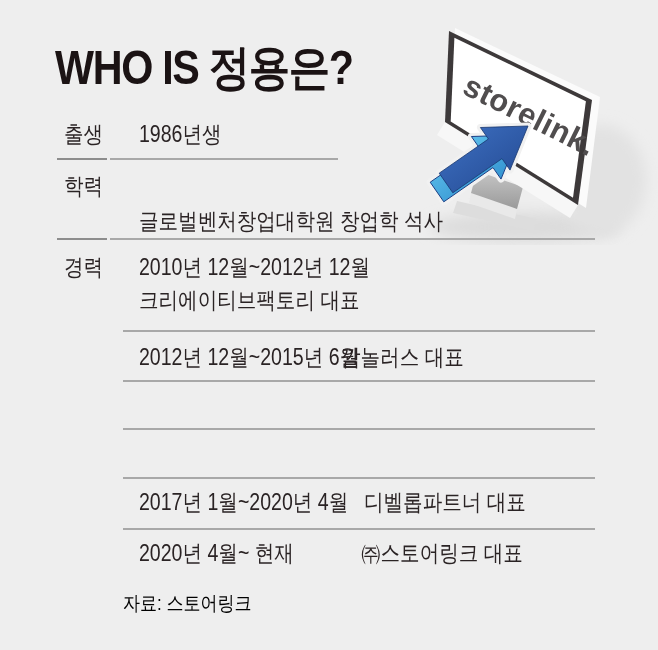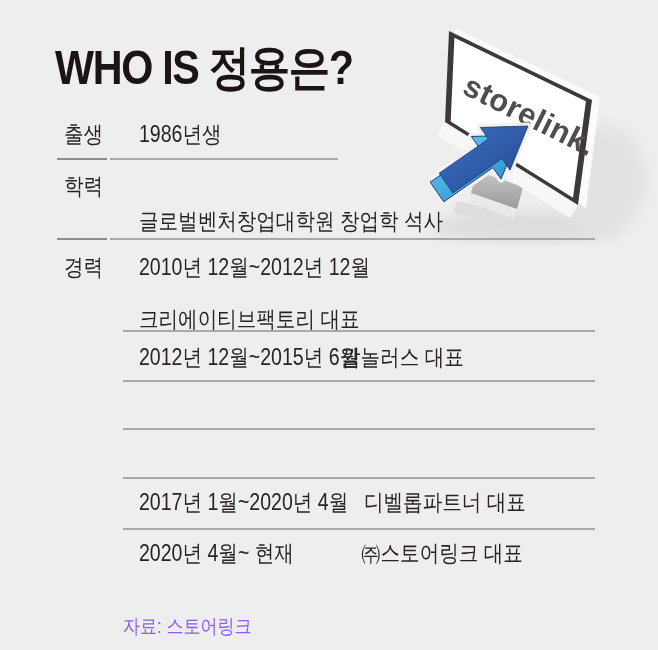--- a/index.html
+++ b/index.html
@@ -22,22 +22,22 @@
     transform:scaleX(.85);transform-origin:0 50%;
     white-space:nowrap;
     font-size:23px;line-height:25px;
   }
   .rowlabel{position:absolute;left:64px;}
   .rowvalue{position:absolute;left:123px;margin-left:16px;}
   .divider{position:absolute;height:2px;background:#a8a8a8;}
   .divider.label-seg{left:57px;width:50px;background:#8d8d8d;}
   .crole{position:absolute;top:0;}
   .footer{
-    position:absolute;left:123px;top:614px;
-    font-size:20px;color:#8b5cf6;
+    position:absolute;left:123px;top:591px;
+    font-size:20px;color:#000000;
   }
   .illu{position:absolute;left:405px;top:5px;width:253px;height:240px;}
 </style>
 </head>
 <body>
 
 <div class="page">
 
   <div class="title">WHO IS 정용은?</div>
 
@@ -107,21 +107,21 @@
   <div class="divider label-seg" style="top:238px"></div>
   <div class="divider" style="top:238px;left:110px;width:485px"></div>
 
   <div class="rowlabel" style="top:255px">
     <span class="ktext">경력</span>
   </div>
 
   <div class="rowvalue" style="top:255px">
     <span class="ktext">2010년 12월~2012년 12월</span>
   </div>
-  <div class="rowvalue" style="top:307px">
+  <div class="rowvalue" style="top:288px">
     <span class="ktext">크리에이티브팩토리 대표</span>
   </div>
   <div class="divider" style="top:330px;left:123px;width:472px"></div>
 
   <div class="rowvalue" style="top:345px">
     <span class="ktext">2012년 12월~2015년 6월</span>
     <span class="ktext crole" style="left:202px">깜놀러스 대표</span>
   </div>
   <div class="divider" style="top:380px;left:123px;width:472px"></div>
 

